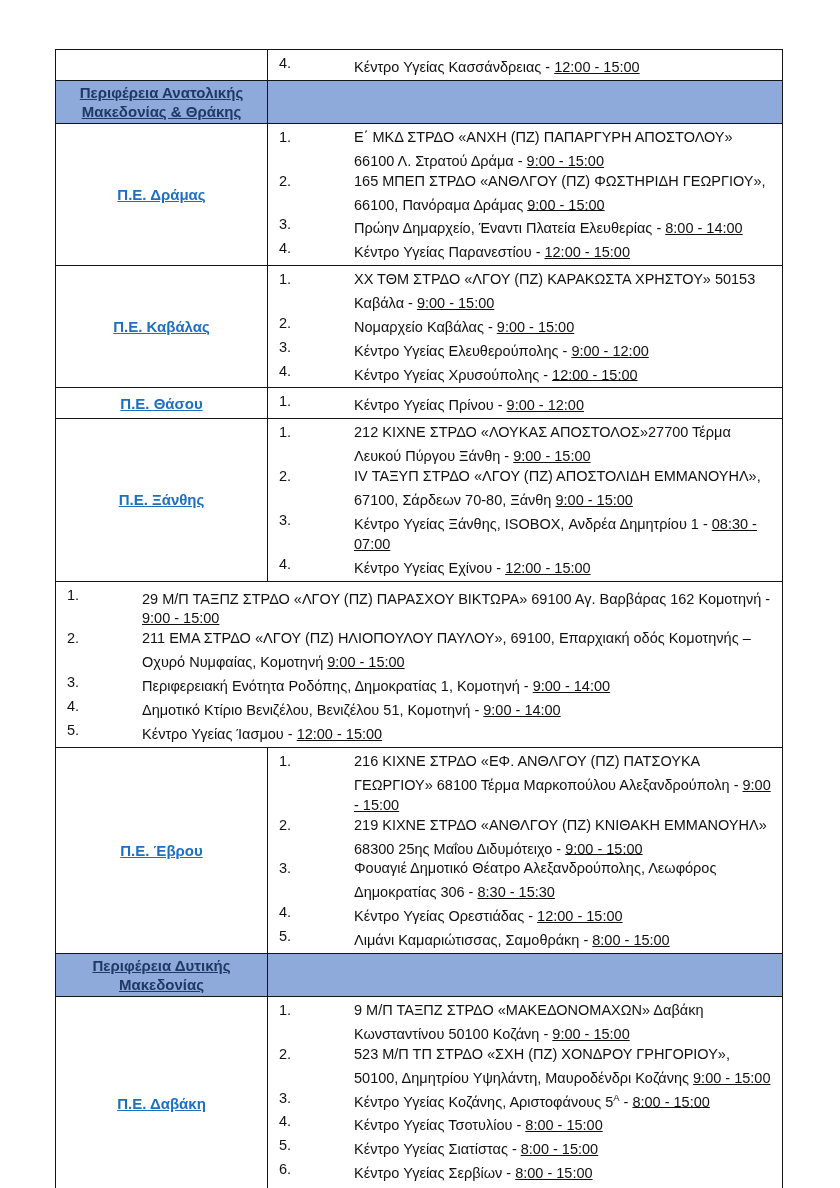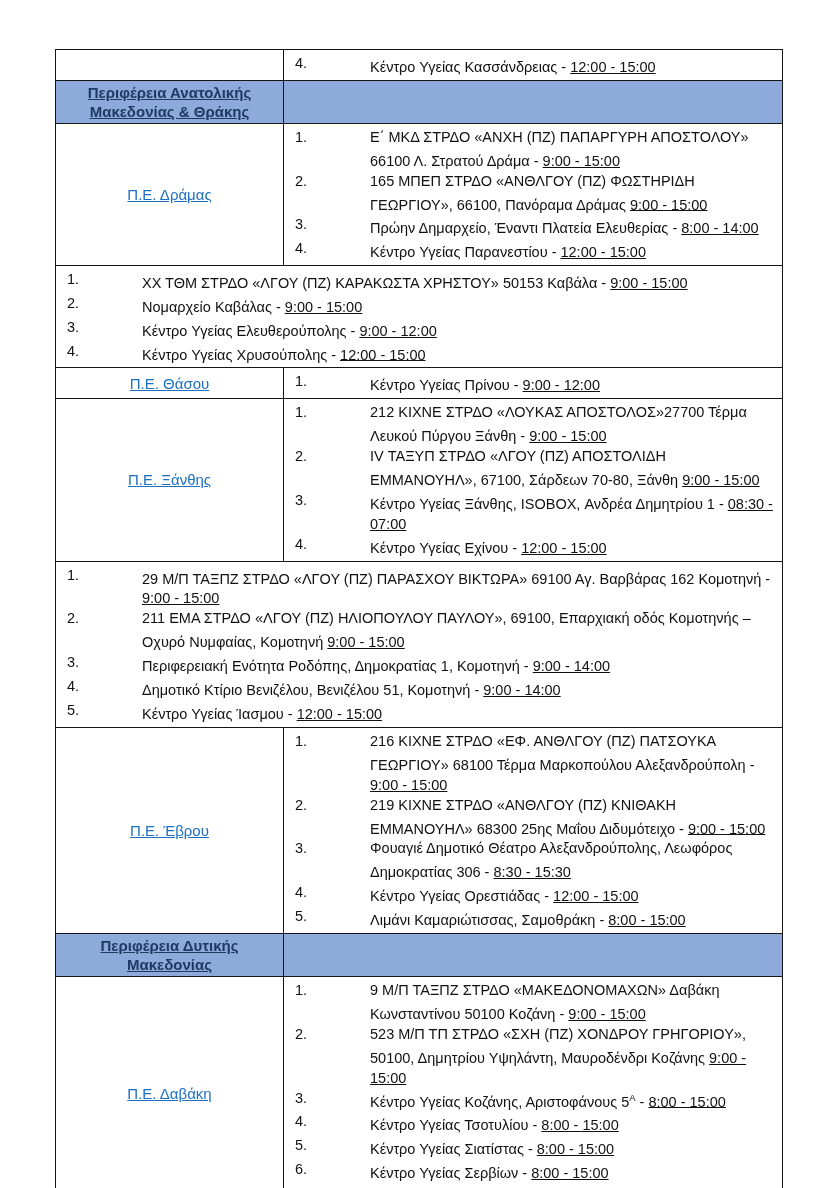--- a/index.html
+++ b/index.html
@@ -22,40 +22,40 @@
   .doc-table {
     position: absolute;
     left: 55px; top: 49px;
     width: 728px;
     border: 1.5px solid var(--border);
   }
   .row { display: flex; }
   .row + .row { border-top: 1.5px solid var(--border); }
   .cell { box-sizing: border-box; }
   .cell.left {
-    width: 228px; flex: none;
+    width: 212px; flex: none;
     border-right: 1.5px solid var(--border);
     display: flex; align-items: center; justify-content: center;
     text-align: center;
     padding: 2px 8px;
   }
   .cell.right { flex: 1; padding: 3px 8px 3px 11px; }
   .header-row .cell { background: var(--header-bg); }
   .header-row .cell.left { min-height: 40px; }
   .header-link {
     color: var(--header-text);
     font-weight: 700;
     font-size: 15px;
     line-height: 19px;
     text-decoration: underline;
     cursor: pointer;
   }
   .region-link {
     color: var(--link-blue);
-    font-weight: 400;
+    font-weight: 700;
     font-size: 15px;
     line-height: 19px;
     text-decoration: underline;
     cursor: pointer;
   }
   .loc-list { list-style: none; }
   .loc-item {
     display: flex;
     font-size: 14.5px;
     line-height: 20px;
@@ -115,20 +115,23 @@
 
   <li class="loc-item">
     <span class="num">4.</span>
     <span class="item-text"><span class="pre">Κέντρο Υγείας Παρανεστίου - </span><sup class="sup"></sup><span class="mid"></span><span class="time">12:00 - 15:00</span></span>
   </li>
 </ol>
     </div>
   </div>
 
   <div class="row">
+    <div class="cell left">
+      <span class="region-link">Π.Ε. Καβάλας</span>
+    </div>
     <div class="cell right">
       <ol class="loc-list">
   <li class="loc-item">
     <span class="num">1.</span>
     <span class="item-text"><span class="pre">ΧΧ ΤΘΜ ΣΤΡΔΟ «ΛΓΟΥ (ΠΖ) ΚΑΡΑΚΩΣΤΑ ΧΡΗΣΤΟΥ» 50153 Καβάλα - </span><sup class="sup"></sup><span class="mid"></span><span class="time">9:00 - 15:00</span></span>
   </li>
 
   <li class="loc-item">
     <span class="num">2.</span>
     <span class="item-text"><span class="pre">Νομαρχείο Καβάλας - </span><sup class="sup"></sup><span class="mid"></span><span class="time">9:00 - 15:00</span></span>

